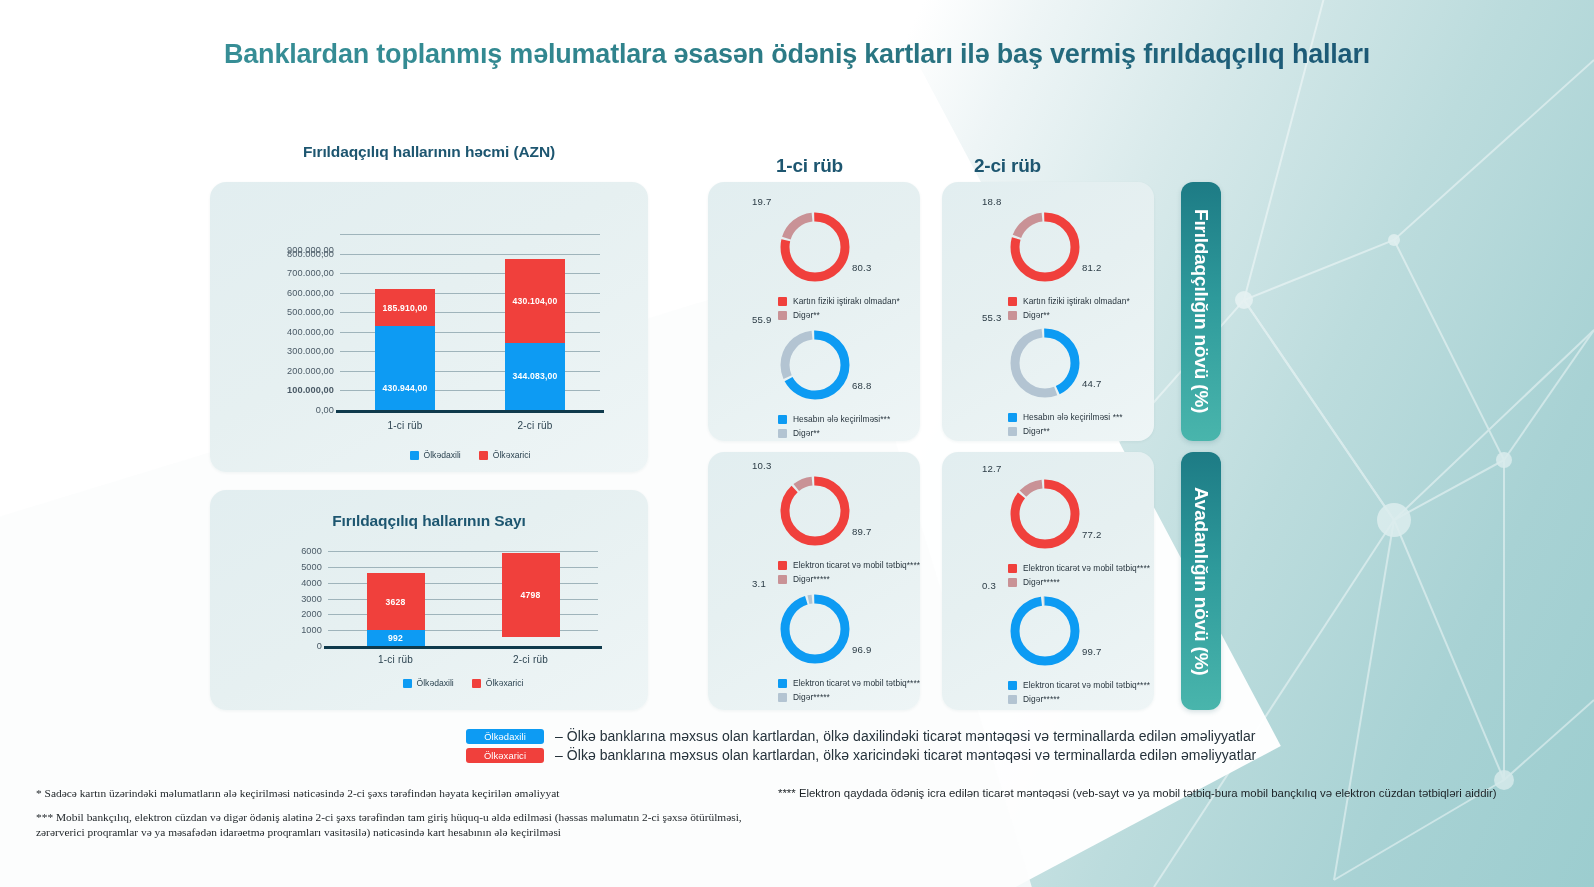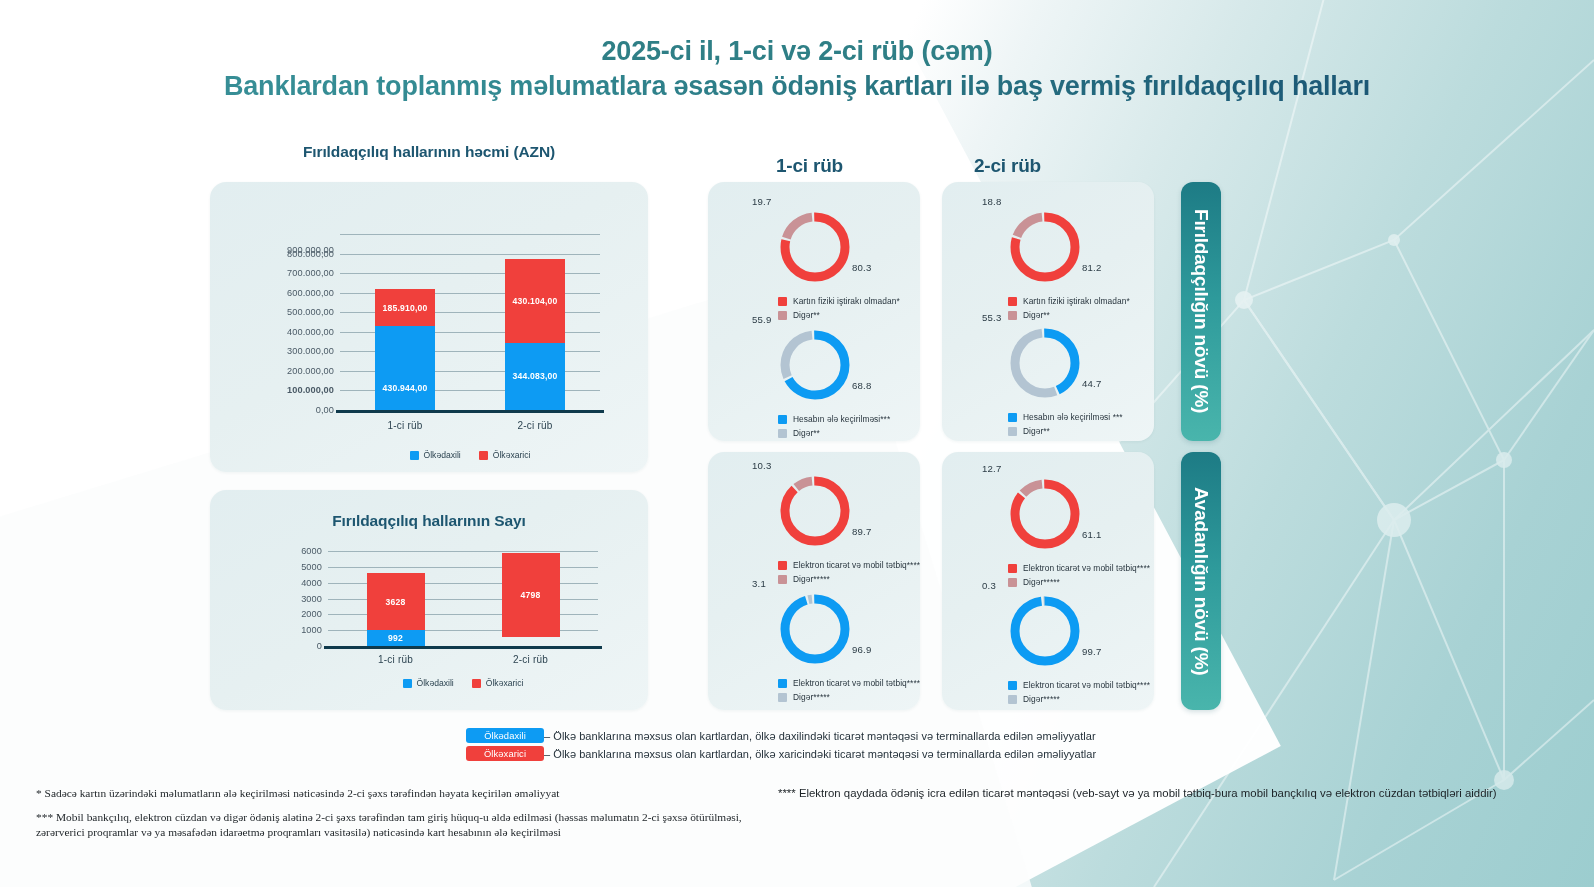--- a/index.html
+++ b/index.html
@@ -153,21 +153,21 @@
   
   #keybox { position: absolute; left: 466px; top: 728px; z-index: 6; }
   .keyrow { display: flex; align-items: center; margin-bottom: 3px; }
   .keychip {
     width: 78px; height: 15px; border-radius: 3px;
     color: #fff; font-size: 9.4px; text-align: center; line-height: 15px;
     letter-spacing: .1px;
   }
   .keychip.blue { background: #0d9bf3; }
   .keychip.red  { background: #f0403c; }
-  .keytxt { font-size: 11px; color: #25323b; letter-spacing: .05px; }
+  .keytxt { font-size: 14px; color: #25323b; margin-left: 11px; letter-spacing: .05px; }
 
   
   .fn { position: absolute; z-index: 6; font-size: 11.4px; color: #1c2226; line-height: 1.38; }
   .fn p { margin-bottom: 8px; }
   #fn-left  { left: 36px;  top: 786px; width: 712px; font-family: Liberation Serif, serif; }
   #fn-right { left: 778px; top: 786px; width: 772px; }
 </style>
 </head>
 <body>
 
@@ -202,21 +202,20 @@
     <g fill="#d8eaeb">
         <circle cx="140" cy="360" r="8"></circle>
         <circle cx="300" cy="280" r="6"></circle>
       </g>
   </svg>
   <div class="bg-white-swoosh"></div>
   <div class="bg-white-swoosh2"></div>
 </div>
 
 <div id="headline">
-  <div class="l1">2025-ci il, 1-ci və 2-ci rüb (cəm)</div>
   <div class="l2">Banklardan toplanmış məlumatlara əsasən ödəniş kartları ilə baş vermiş fırıldaqçılıq halları</div>
 </div>
 
 <div class="panel-title" style="left:210px; top:143px; width:438px;">Fırıldaqçılıq hallarının həcmi (AZN)</div>
 
 <div class="card" id="card-volume" style="left:210px; top:182px; width:438px; height:290px;">
   <div class="bars-wrap" id="plot-volume" style="left:130px; top:52px; width:260px; height:176px;">
       <div class="gridline" style="top: 0px; width: 260px;"></div>
       <div class="yaxis-lab" style="top: 16px;">900.000,00</div>
       <div class="gridline" style="top: 19.5556px; width: 260px;"></div>
@@ -448,21 +447,21 @@
     </div>
 </div>
 
 <div class="card" style="left:942px; top:452px; width:212px; height:258px;">
   <div class="donut-block" id="d-dt-q2-red" style="left:66px; top:25px;">
       <div class="donut">
         <svg width="74" height="74" viewBox="0 0 74 74">
           <circle cx="37" cy="37" r="30" fill="none" stroke="#f0403c" stroke-width="9" stroke-dasharray="162.35662319503336 26.13893602035421" stroke-dashoffset="1.1"></circle>
           <circle cx="37" cy="37" r="30" fill="none" stroke="#c99296" stroke-width="9" stroke-dasharray="21.738936020354224 166.75662319503334" stroke-dashoffset="-163.45662319503336"></circle>
         </svg>
-        <div class="dlab br">61.1</div>
+        <div class="dlab br">77.2</div>
         <div class="dlab tl">12.7</div>
       </div>
       <div class="dleg">
         <div class="it">
           <span class="sw" style="background: rgb(240, 64, 60);"></span>
           <span class="tx">Elektron ticarət və mobil tətbiq****</span>
         </div>
         <div class="it">
           <span class="sw" style="background: rgb(201, 146, 150);"></span>
           <span class="tx">Digər*****</span>

